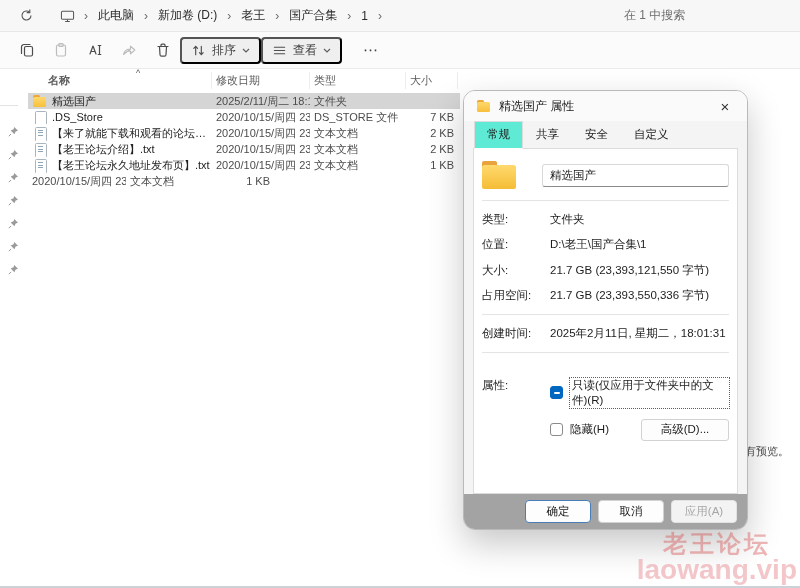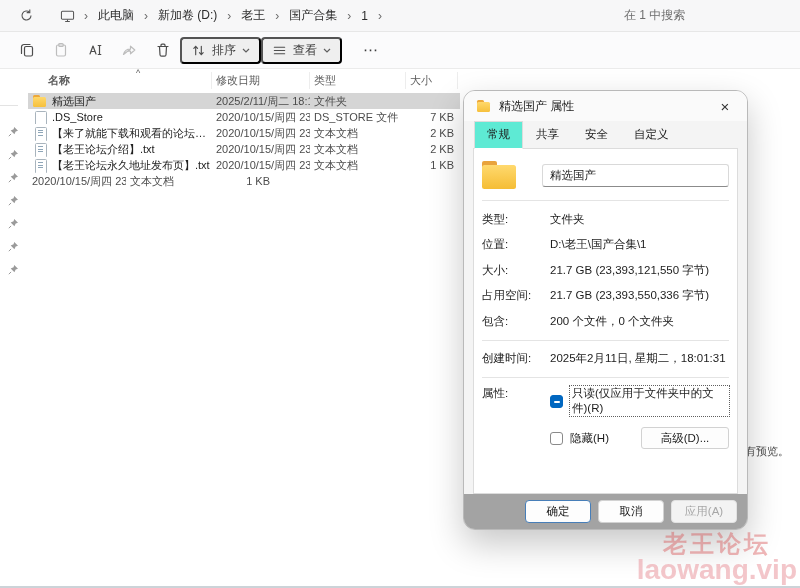--- a/index.html
+++ b/index.html
@@ -73,21 +73,21 @@
   .panel { margin:0 9px; background:#fff; border:1px solid #dcdcdc; flex:1; padding:12px 8px 0; position:relative; z-index:1; }
   .name-row { display:flex; align-items:center; }
   .folder-big { width:34px; height:28px; position:relative; flex:none; }
   .folder-big::before { content:""; position:absolute; left:0; top:0; width:15px; height:7px; background:#e9a33c; border-radius:2px 2px 0 0; }
   .folder-big::after { content:""; position:absolute; left:0; top:4px; width:34px; height:24px; background:linear-gradient(#ffd96e,#f5bd35); border-radius:2.5px; }
   .name-input { margin-left:26px; flex:1; height:23px; border:1px solid #d9d9d9; border-bottom-color:#8b8b8b; border-radius:3px; padding:0 7px; font-size:11.5px; font-family:inherit; color:#1c1c1c; background:#fff; }
   .sep { border:none; border-top:1px solid #e4e4e4; margin:11px 0 2px; }
   .field { display:flex; margin:9.5px 0; line-height:16px; }
   .f-label { width:68px; flex:none; }
   .f-value { flex:1; }
-  .attr-block { display:flex; margin-top:8px; }
+  .attr-block { display:flex; margin-top:25px; }
   .attr-rows { flex:1; }
   .attr-line { display:flex; align-items:center; }
   .attr-line + .attr-line { margin-top:11px; }
   .checkbox { width:13px; height:13px; border:1px solid #8a8a8a; border-radius:3px; background:#fff; flex:none; margin-right:7px; position:relative; }
   .checkbox.indeterminate { background:#0067c0; border-color:#0067c0; }
   .checkbox.indeterminate::after { content:""; position:absolute; left:2.5px; top:5px; width:6px; height:2px; background:#fff; border-radius:1px; }
   .cb-label.focused { outline:1px dotted #5f5f5f; padding:0 2px; }
   .advanced-btn { margin-left:auto; width:88px; height:22px; border:1px solid #d2d2d2; background:#fdfdfd; border-radius:3px; font-size:11.5px; font-family:inherit; color:#1c1c1c; }
   .dlg-footer { height:35px; display:flex; align-items:center; justify-content:flex-end; gap:7px; padding:0 10px; flex:none; background:#a3a3a3; }
   .btn { width:66px; height:23px; border:1px solid #d2d2d2; background:#fdfdfd; border-radius:4px; font-size:11.5px; font-family:inherit; color:#1b1b1b; }
@@ -410,24 +410,20 @@
         <div class="field idx-2">
           <span class="f-label">大小:</span>
           <span class="f-value">21.7 GB (23,393,121,550 字节)</span>
         </div>
 
         <div class="field idx-3">
           <span class="f-label">占用空间:</span>
           <span class="f-value">21.7 GB (23,393,550,336 字节)</span>
         </div>
 
-        <div class="field idx-4">
-          <span class="f-label">包含:</span>
-          <span class="f-value">200 个文件，0 个文件夹</span>
-        </div>
 
       <hr class="sep">
       <div class="field">
         <span class="f-label">创建时间:</span>
         <span class="f-value">2025年2月11日, 星期二，18:01:31</span>
       </div>
       <hr class="sep">
       <div class="attr-block">
         <span class="f-label">属性:</span>
         <div class="attr-rows">

